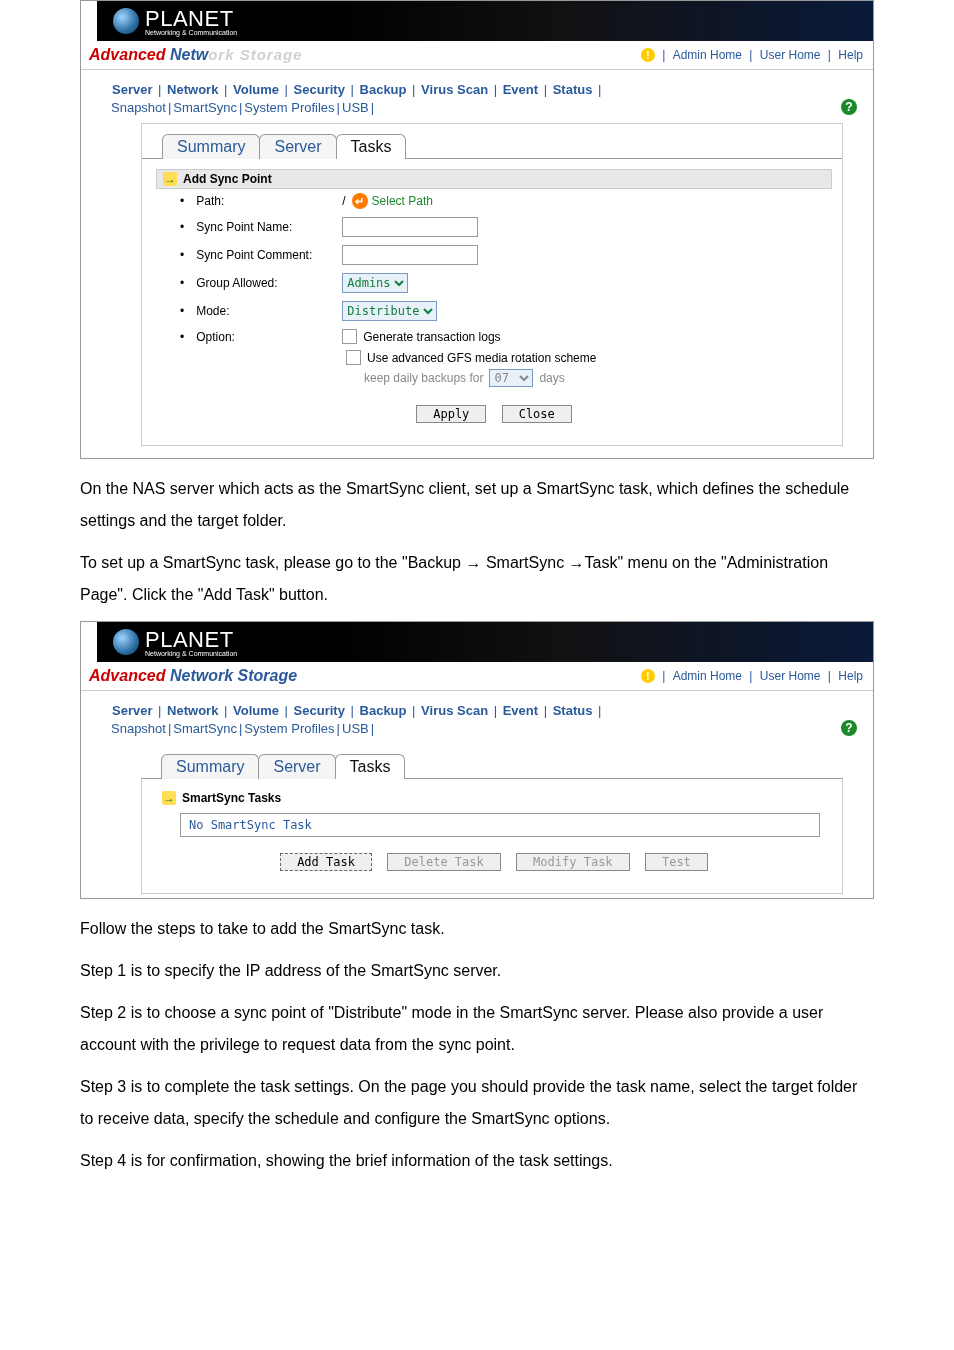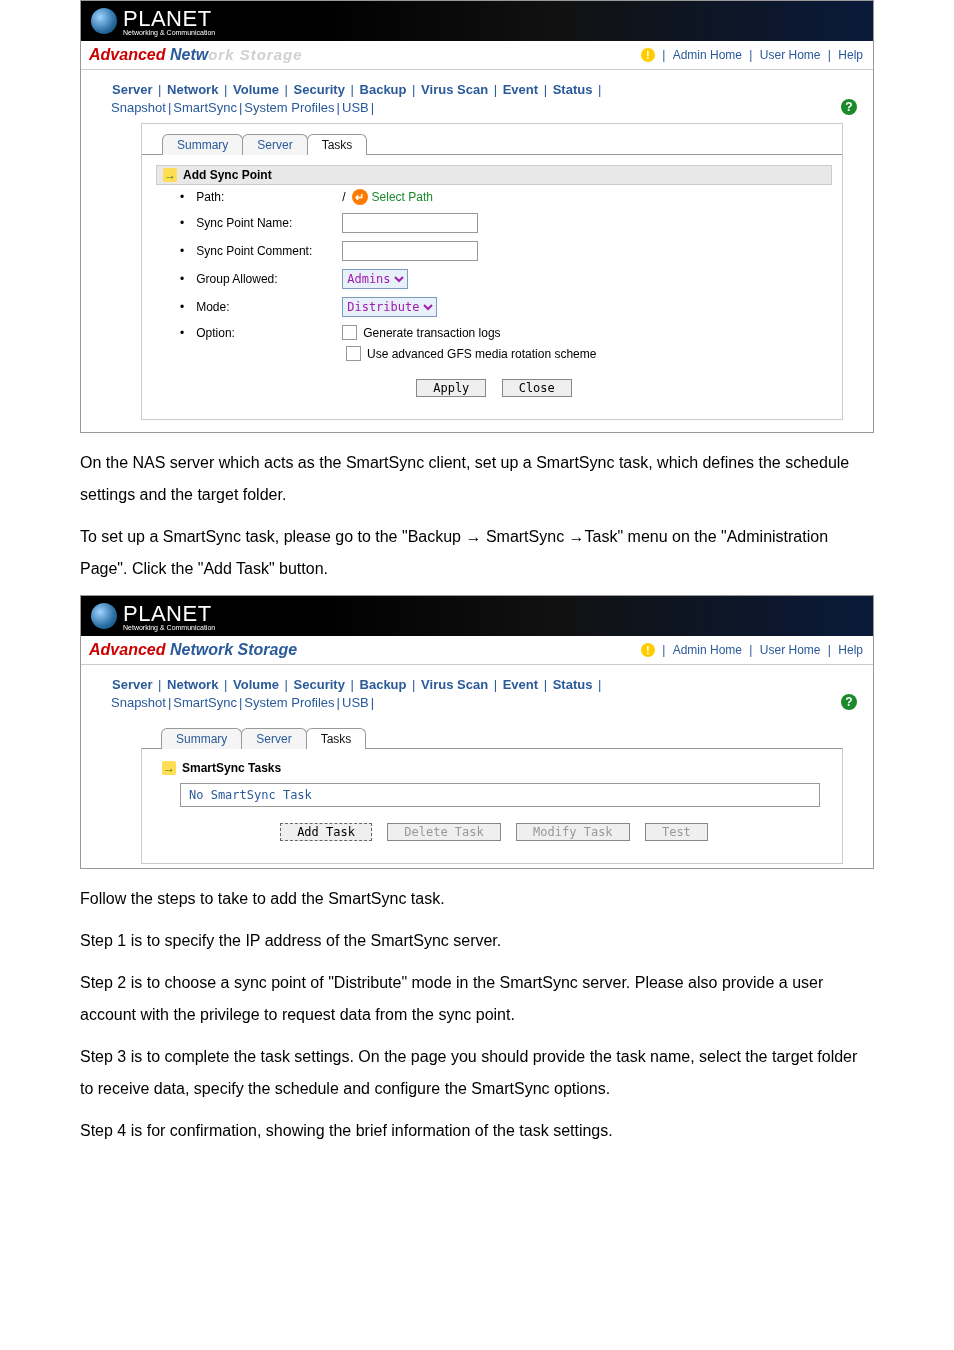--- a/index.html
+++ b/index.html
@@ -19,22 +19,23 @@
     margin: 0 80px 14px 80px;
     border: 1px solid #999;
     position: relative;
     background: #fff;
   }
   .header-strip {
     height: 40px;
     background: linear-gradient(to right, #000 0%, #000 30%, #111 60%, #0a1a3a 100%);
     display: flex;
     align-items: center;
-    padding: 0 10px;
+    padding: 0 16px;
     position: relative;
+    margin-left: 16px;
   }
   .globe {
     width: 26px;
     height: 26px;
     border-radius: 50%;
     background: radial-gradient(circle at 35% 35%, #9fd4ff 0%, #2a6ea3 60%, #0a3a5a 100%);
     margin-right: 6px;
   }
   .planet-text {
     font-family: Impact, Arial Black, sans-serif;
@@ -125,21 +126,21 @@
     align-items: flex-end;
     padding: 10px 0 0 20px;
     background: #fff;
   }
   .tab {
     border: 1px solid #999;
     border-bottom: none;
     border-top-left-radius: 6px;
     border-top-right-radius: 6px;
     padding: 3px 14px;
-    font-size: 12px;
+    font-size: 16px;
     color: #2a5a9a;
     background: #f5f5f5;
     margin-right: -1px;
     position: relative;
   }
   .tab.active {
     background: #fff;
     color: #111;
     z-index: 2;
   }
@@ -197,21 +198,21 @@
     border: 1px solid #999;
     height: 16px;
     font-size: 12px;
     width: 130px;
   }
   select.sel {
     border: 1px solid #7a9ac0;
     background: #e8f0fa;
     font-family: monospace;
     font-size: 12px;
-    color: #a21caf;
+    color: #15803d;
     height: 20px;
   }
   select.sel.small { width: 44px; height: 18px; color: #888; }
   .cb-row {
     display: flex;
     align-items: center;
     gap: 6px;
     padding: 2px 0 2px 190px;
     font-size: 12px;
   }
@@ -340,20 +341,25 @@
       <div class="form-row">
         <span class="bullet">•</span>
           <span class="lbl">Option:</span>
         <span class="cb"></span>
         <span>Generate transaction logs</span>
       </div>
       <div class="cb-row">
         <span class="cb"></span>
         <span>Use advanced GFS media rotation scheme</span>
       </div>
+      <div class="gfs-row">
+        <span>keep daily backups for</span>
+        <select class="sel small"><option>07</option></select>
+        <span>days</span>
+      </div>
 
       <div class="btn-row">
         <button class="btn">Apply</button>
         <button class="btn">Close</button>
       </div>
     </div>
   </div>
 </div>
 
 <div class="doc-text">On the NAS server which acts as the SmartSync client, set up a SmartSync task, which defines the schedule settings and the target folder.</div>

